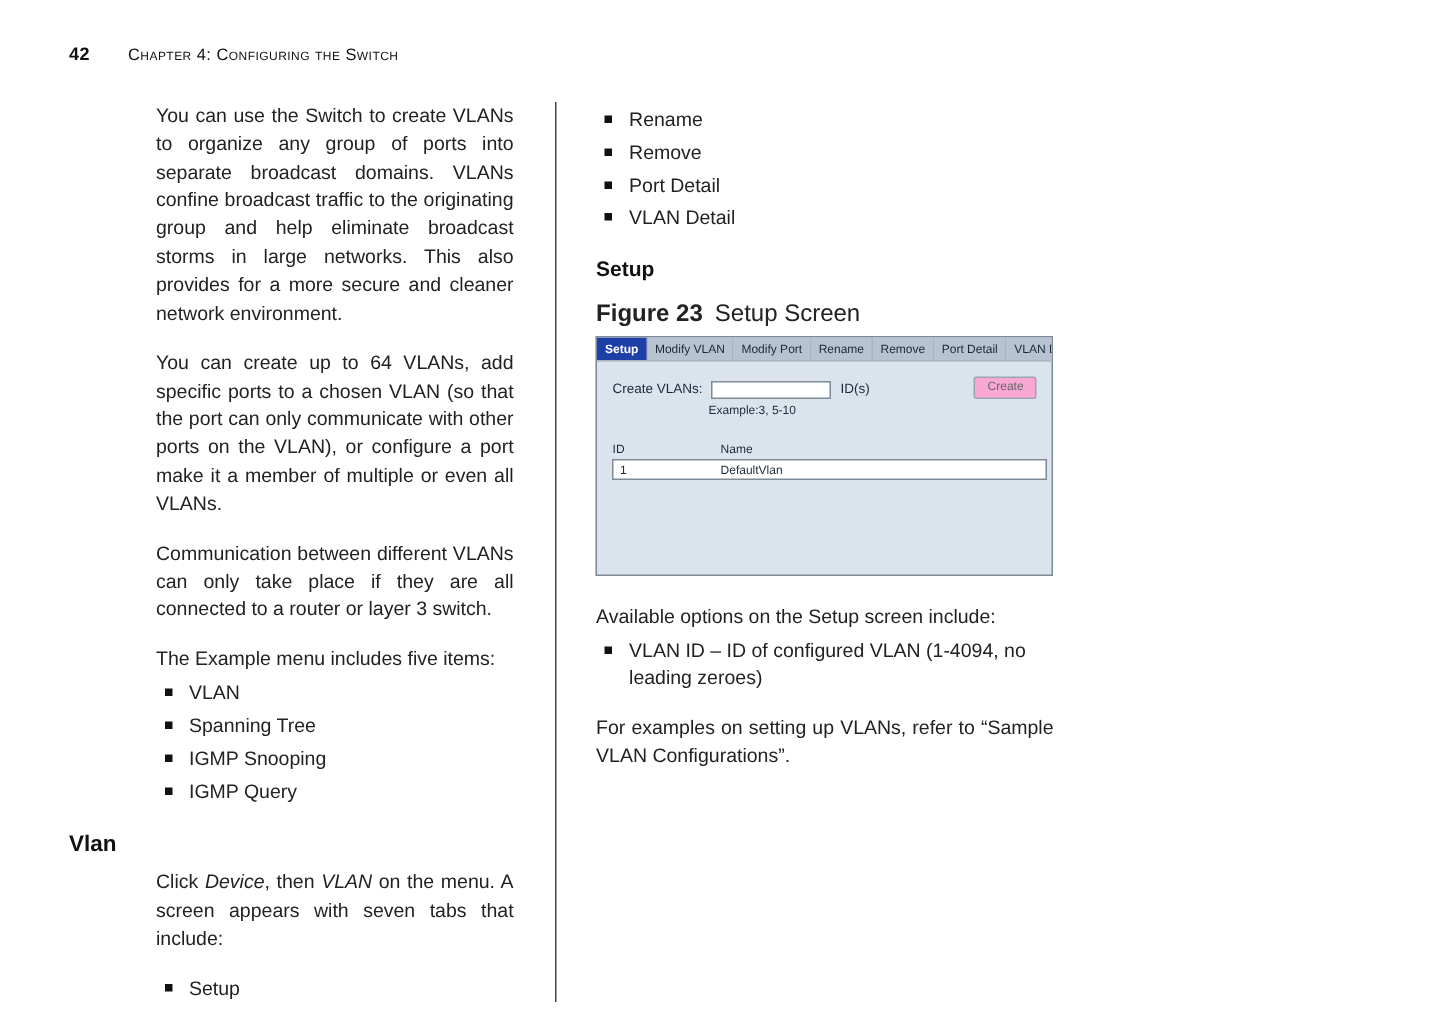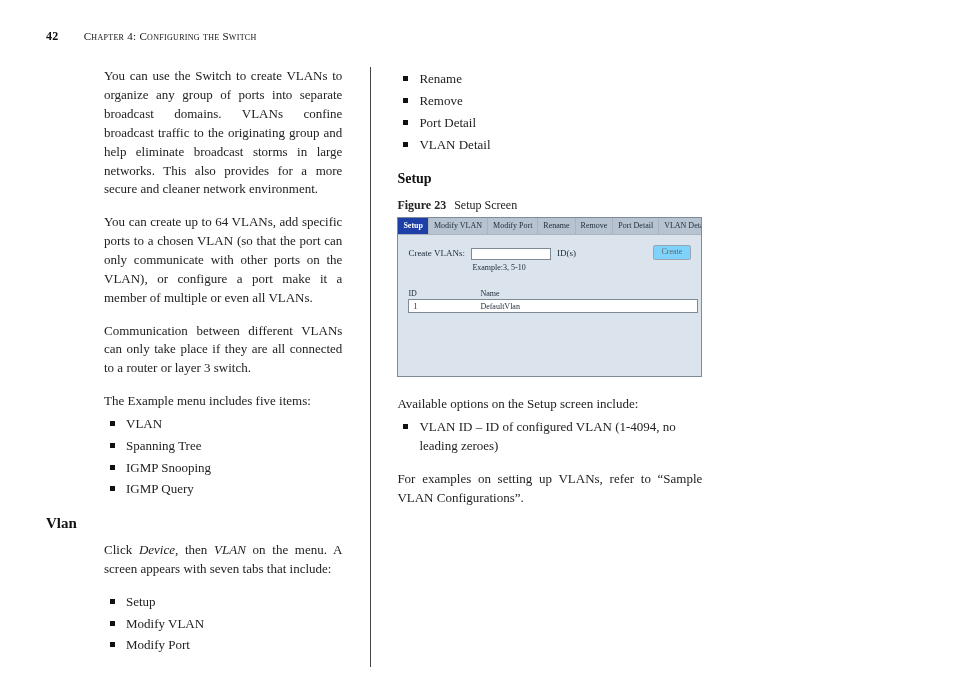--- a/index.html
+++ b/index.html
@@ -12,21 +12,20 @@
     color: #222;
     font-size: 13px;
     line-height: 1.45;
   }
   .page {
     box-sizing: border-box;
     width: 754px;
     height: 674px;
     position: relative;
     padding: 28px 46px 28px 46px;
-    font-family: Liberation Serif, serif;
   }
   .header {
     font-size: 11px;
     letter-spacing: .3px;
     margin-bottom: 22px;
     color: #111;
   }
   .header .pg {
     font-weight: 700;
     margin-right: 22px;
@@ -85,21 +84,21 @@
     margin: 8px 0 6px -58px; 
     color: #111;
   }
   .h-sub {
     font-weight: 700;
     font-size: 14px;
     margin: 6px 0 4px 0;
     color: #111;
   }
   .fig-caption {
-    font-size: 12px;
+    font-size: 16px;
     margin: 8px 0 3px 0;
   }
   .fig-caption .figlabel { font-weight: 700; margin-right: 8px;}
   .italic { font-style: italic; }
 
   
   .setup-screen {
     border: 1px solid #7d8a97;
     width: 100%;
     height: 160px;
@@ -137,21 +136,21 @@
     margin-bottom: 2px;
   }
   .tinyinput {
     background: #fff;
     border: 1px solid #7d8a97;
     width: 80px;
     height: 12px;
     box-sizing: border-box;
   }
   .tinybtn {
-    background: #7dd3fc;
+    background: #f9a8d4;
     border: 1px solid #9aa5b1;
     padding: 0 8px;
     height: 13px;
     line-height: 12px;
     font-size: 8px;
     color: #666;
     border-radius: 2px;
   }
   .example {
     font-size: 8px;

